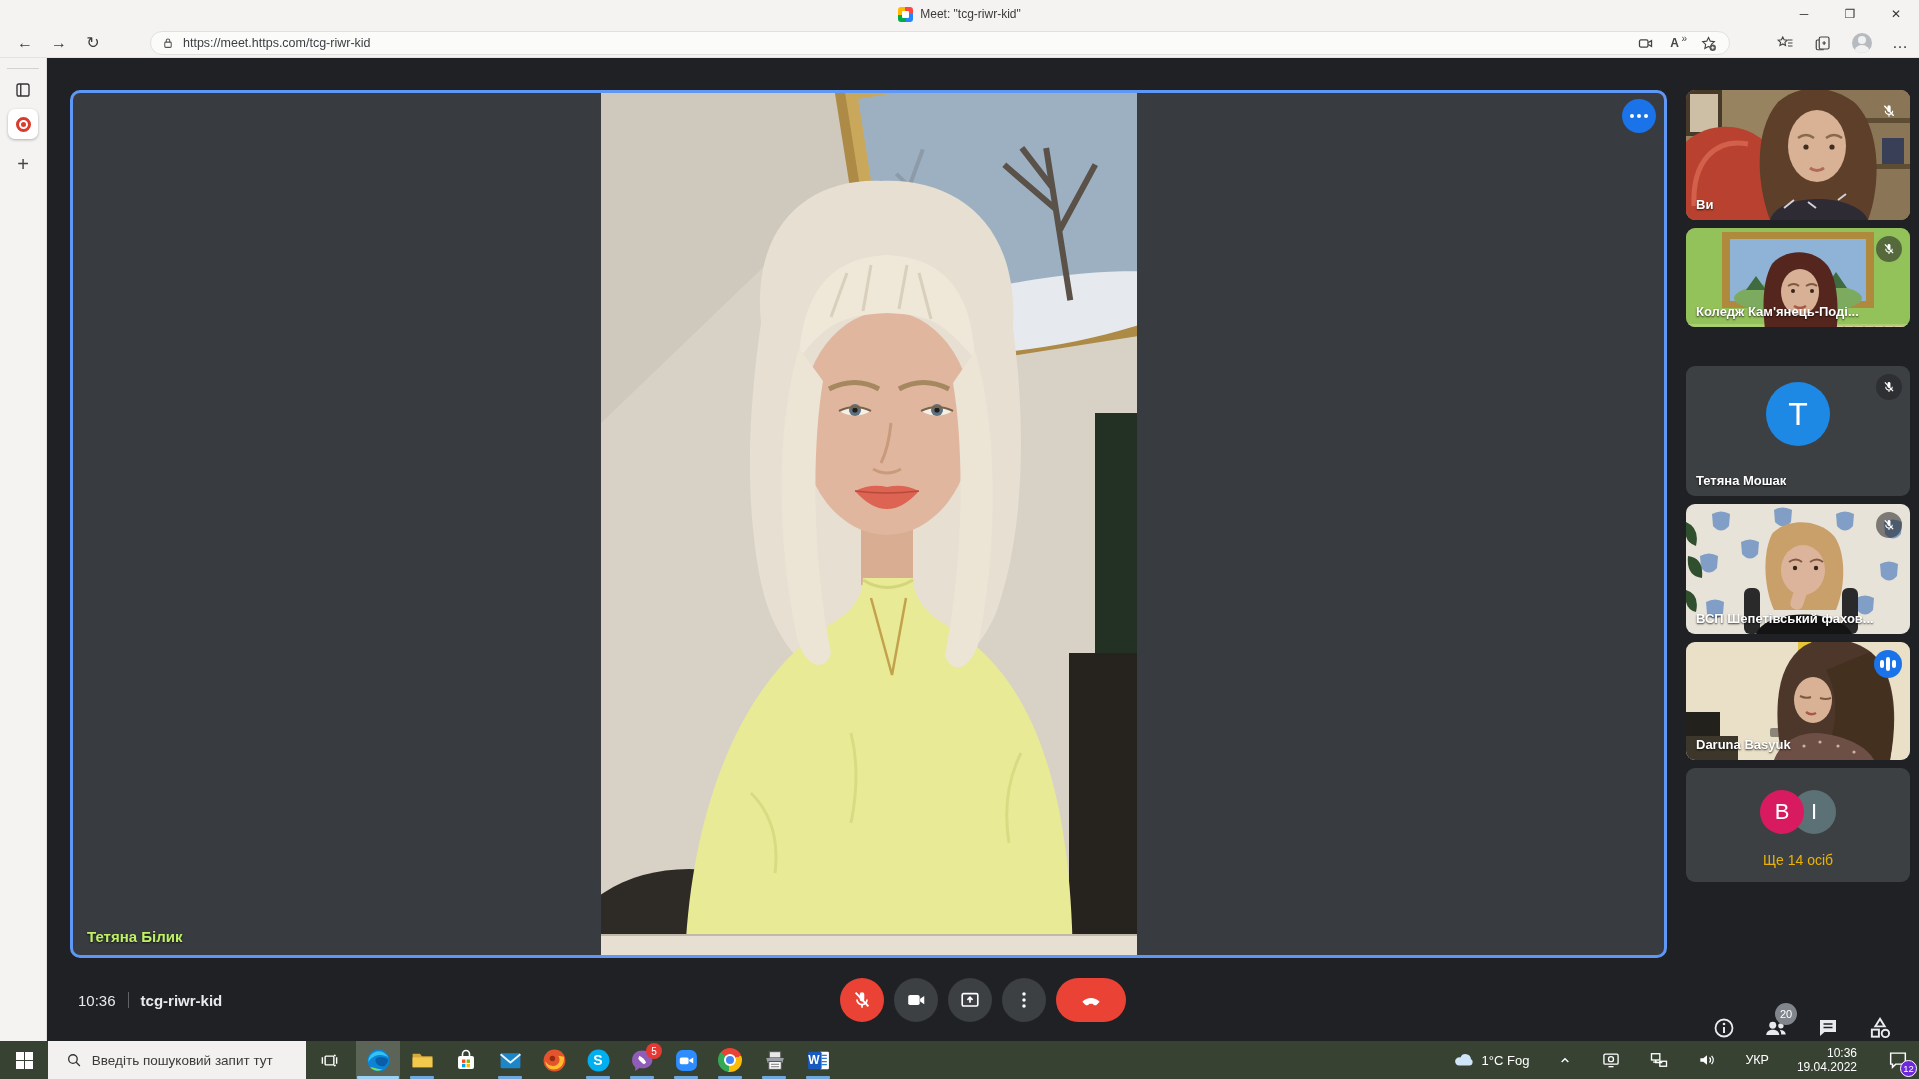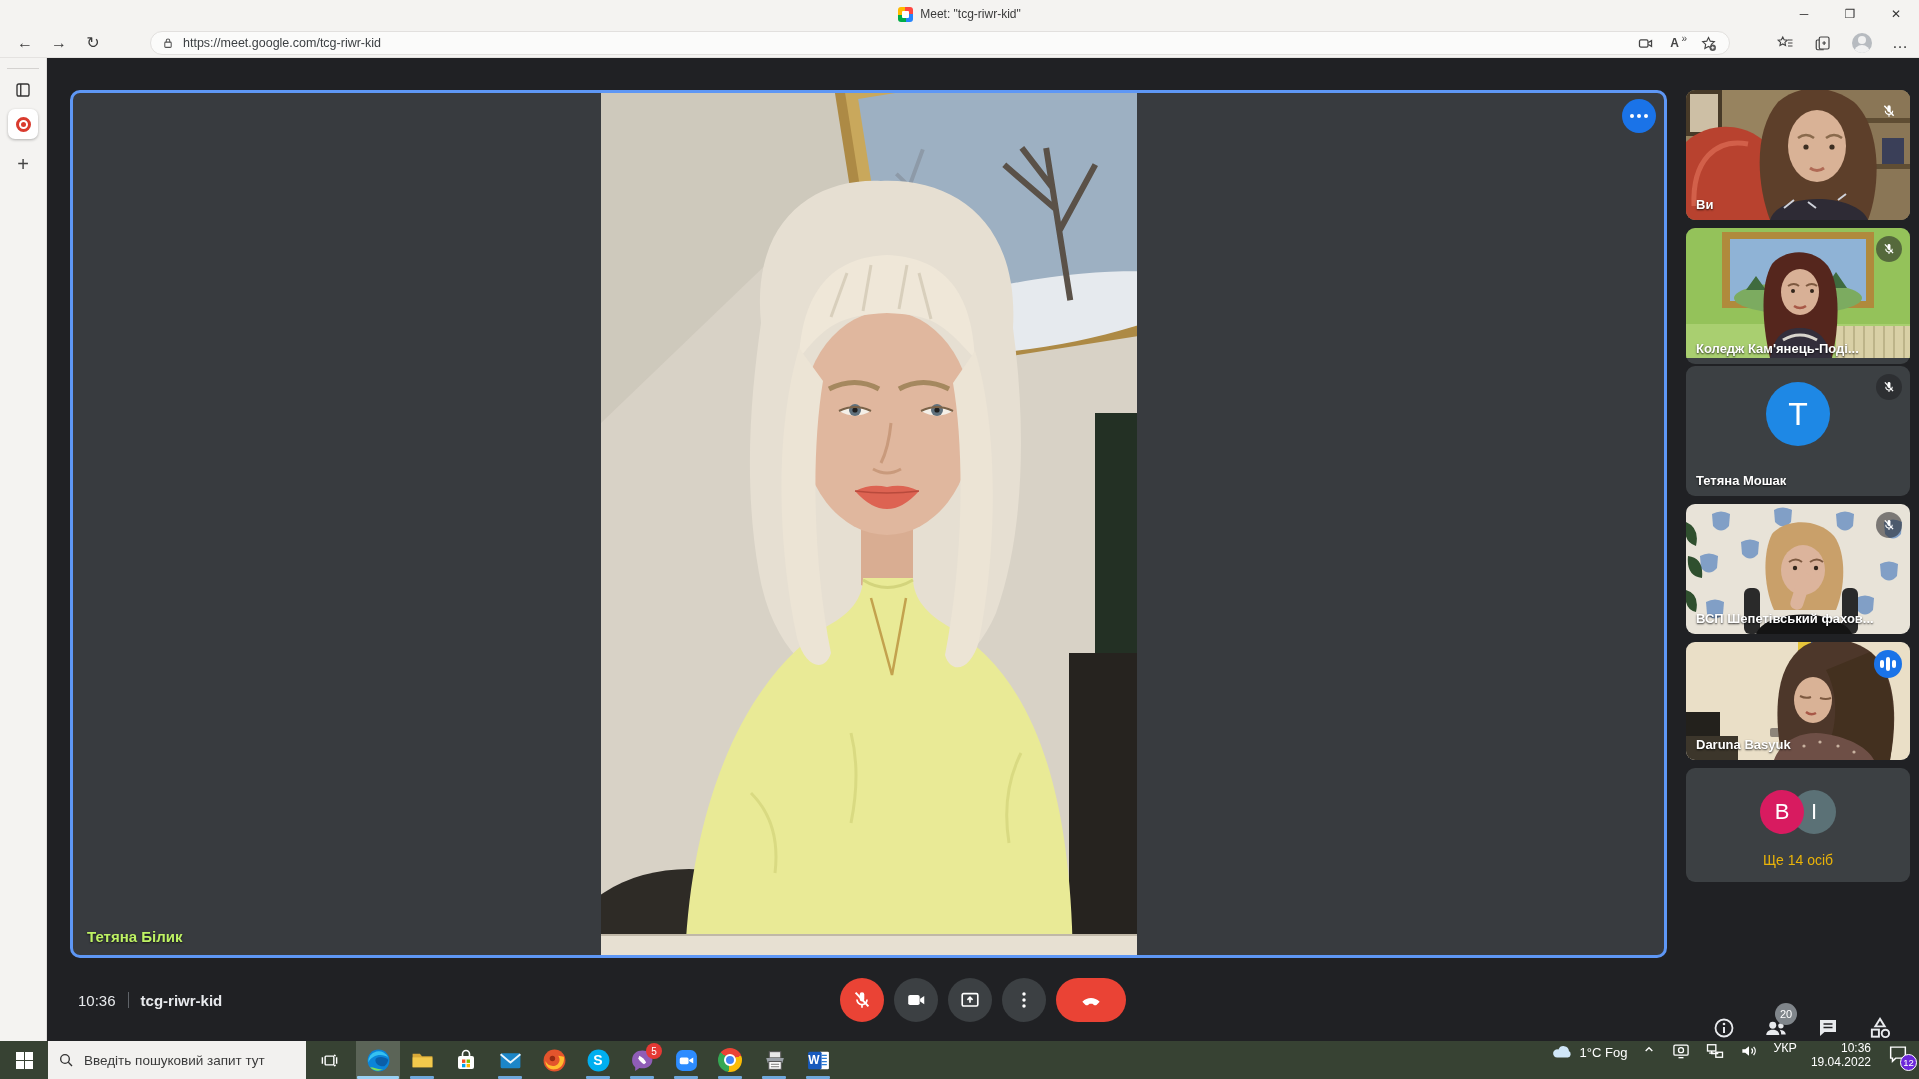--- a/index.html
+++ b/index.html
@@ -52,21 +52,21 @@
   .feed{position:absolute;left:50%;top:0;transform:translateX(-50%);width:536px;height:868px;}
   .stage-more{position:absolute;top:6px;right:8px;width:34px;height:34px;border-radius:50%;
     background:#1a73e8;display:flex;align-items:center;justify-content:center;gap:3px;}
   .stage-more i{width:4px;height:4px;border-radius:50%;background:#fff;}
   .stage-name{position:absolute;left:14px;bottom:10px;color:#bef264;font-size:15px;font-weight:600;
     text-shadow:0 1px 2px rgba(0,0,0,.7);}
 
   
   .tile{position:absolute;left:1639px;width:224px;border-radius:9px;background:#3c4043;overflow:hidden;}
   .tile svg{display:block;}
-  .t1{top:32px;height:130px;} .t2{top:170px;height:136px;} .t3{top:308px;height:130px;}
+  .t1{top:32px;height:130px;} .t2{top:170px;height:99px;} .t3{top:308px;height:130px;}
   .t4{top:446px;height:130px;} .t5{top:584px;height:118px;} .t6{top:710px;height:114px;}
   .tile-name{position:absolute;left:10px;bottom:8px;color:#fff;font-size:13px;font-weight:700;
     text-shadow:0 1px 2px rgba(0,0,0,.8);white-space:nowrap;}
   .mic-chip{position:absolute;top:8px;right:8px;width:26px;height:26px;border-radius:50%;
     background:rgba(32,33,36,.55);display:flex;align-items:center;justify-content:center;}
   .mic-chip.nobg{background:transparent;}
   .speak-chip{position:absolute;top:8px;right:8px;width:28px;height:28px;border-radius:50%;
     background:#1a73e8;display:flex;align-items:center;justify-content:center;gap:2.5px;}
   .speak-chip i{width:3.5px;border-radius:2px;background:#fff;}
   .speak-chip i:nth-child(1){height:8px;} .speak-chip i:nth-child(2){height:14px;} .speak-chip i:nth-child(3){height:8px;}
@@ -89,37 +89,37 @@
   .ctl.hang{width:70px;border-radius:22px;}
   .mb-right{position:absolute;right:26px;top:0;height:82px;display:flex;align-items:flex-end;gap:26px;}
   .mb-icon{position:relative;width:26px;height:26px;display:flex;align-items:center;justify-content:center;}
   .count-badge{position:absolute;top:-12px;right:-8px;min-width:22px;height:22px;border-radius:11px;
     background:#80868b;color:#fff;font-size:11px;display:flex;align-items:center;justify-content:center;}
 
   
   .taskbar{position:absolute;left:0;top:1041px;width:1919px;height:38px;background:#374233;
     display:flex;align-items:stretch;color:#fff;}
   .tb-start{width:48px;display:flex;align-items:center;justify-content:center;}
-  .tb-search{width:258px;background:#f2f1ef;display:flex;align-items:center;padding:0 10px;gap:8px;}
+  .tb-search{width:258px;background:#f2f1ef;display:flex;align-items:center;padding:0 18px;gap:8px;}
   .tb-search-input{border:none;outline:none;background:transparent;font-size:13.5px;color:#1f1f1f;width:200px;
     font-family:"Liberation Sans",sans-serif;}
   .tb-search-input::placeholder{color:#3a3a3a;opacity:1;}
   .tb-view{width:46px;display:flex;align-items:center;justify-content:center;}
   .tb-apps{display:flex;align-items:stretch;margin-left:4px;}
   .tb-app{position:relative;width:44px;display:flex;align-items:center;justify-content:center;}
   .tb-app.active{background:rgba(255,255,255,.18);}
   .ind{position:absolute;bottom:0;left:50%;transform:translateX(-50%);width:24px;height:3px;background:#6fa8dc;border-radius:1px;}
   .tb-app.active .ind{width:42px;background:#9ad1f5;}
   .app-badge{position:absolute;top:2px;right:2px;min-width:16px;height:16px;border-radius:8px;background:#e53935;
     color:#fff;font-size:10px;display:flex;align-items:center;justify-content:center;}
   .chrome-ic{width:24px;height:24px;border-radius:50%;position:relative;
     background:conic-gradient(from -50deg,#ea4335 0 33%,#fbbc05 0 66%,#34a853 0 100%);}
   .chrome-ic::after{content:'';position:absolute;inset:6px;background:#4285f4;border:2.5px solid #fff;border-radius:50%;}
   .letter-ic{position:absolute;color:#fff;font-weight:700;}
-  .tray{margin-left:auto;display:flex;align-items:flex-start;gap:14px;padding-right:8px;font-size:13px;}
+  .tray{margin-left:auto;display:flex;align-items:center;gap:28px;padding-right:8px;font-size:13px;}
   .tray-weather{display:flex;align-items:center;gap:8px;}
   .tray-time{text-align:right;font-size:12px;line-height:14px;}
   .tray-notif{position:relative;width:26px;height:26px;display:flex;align-items:center;justify-content:center;}
   .notif-badge{position:absolute;right:-6px;bottom:-4px;width:17px;height:17px;border-radius:50%;
     border:1.5px solid #fff;background:#6d28d9;color:#fff;font-size:9.5px;display:flex;align-items:center;justify-content:center;}
   .lang{font-size:12.5px;}
 </style>
 </head>
 <body>
 
@@ -140,21 +140,21 @@
   <div class="toolbar">
     <span class="nav-btn back">←</span>
     <span class="nav-btn">→</span>
     <span class="nav-btn">↻</span>
 
     <div class="addressbar">
       <svg width="14" height="14" viewBox="0 0 24 24">
         <rect x="6.5" y="10.5" width="11" height="9" rx="1.5" fill="none" stroke="#555" stroke-width="1.8"></rect>
         <path d="M9 10.5V8a3 3 0 0 1 6 0v2.5" fill="none" stroke="#555" stroke-width="1.8"></path>
       </svg>
-      <span class="url-text">https://meet.google.com/tcg-riwr-kid</span>
+      <span class="url-text">https://meet.https.com/tcg-riwr-kid</span>
       <span class="pill-icons">
         <svg width="17" height="17" viewBox="0 0 24 24">
           <rect x="3.5" y="7" width="12" height="10" rx="2" fill="none" stroke="#444" stroke-width="1.8"></rect>
           <path d="M16 10.5l4.5-2.5v8L16 13.5" fill="none" stroke="#444" stroke-width="1.8"></path>
         </svg>
         <span class="read-aloud">A</span>
         <svg width="17" height="17" viewBox="0 0 24 24">
           <path d="M12 3.5l2.5 5.2 5.7.7-4.2 3.9 1.1 5.6L12 16.1l-5.1 2.8 1.1-5.6-4.2-3.9 5.7-.7z" fill="none" stroke="#444" stroke-width="1.6"></path>
           <circle cx="18" cy="18" r="4.5" fill="#555"></circle>
             <path d="M18 15.8v4.4M15.8 18h4.4" stroke="#fff" stroke-width="1.3"></path>

